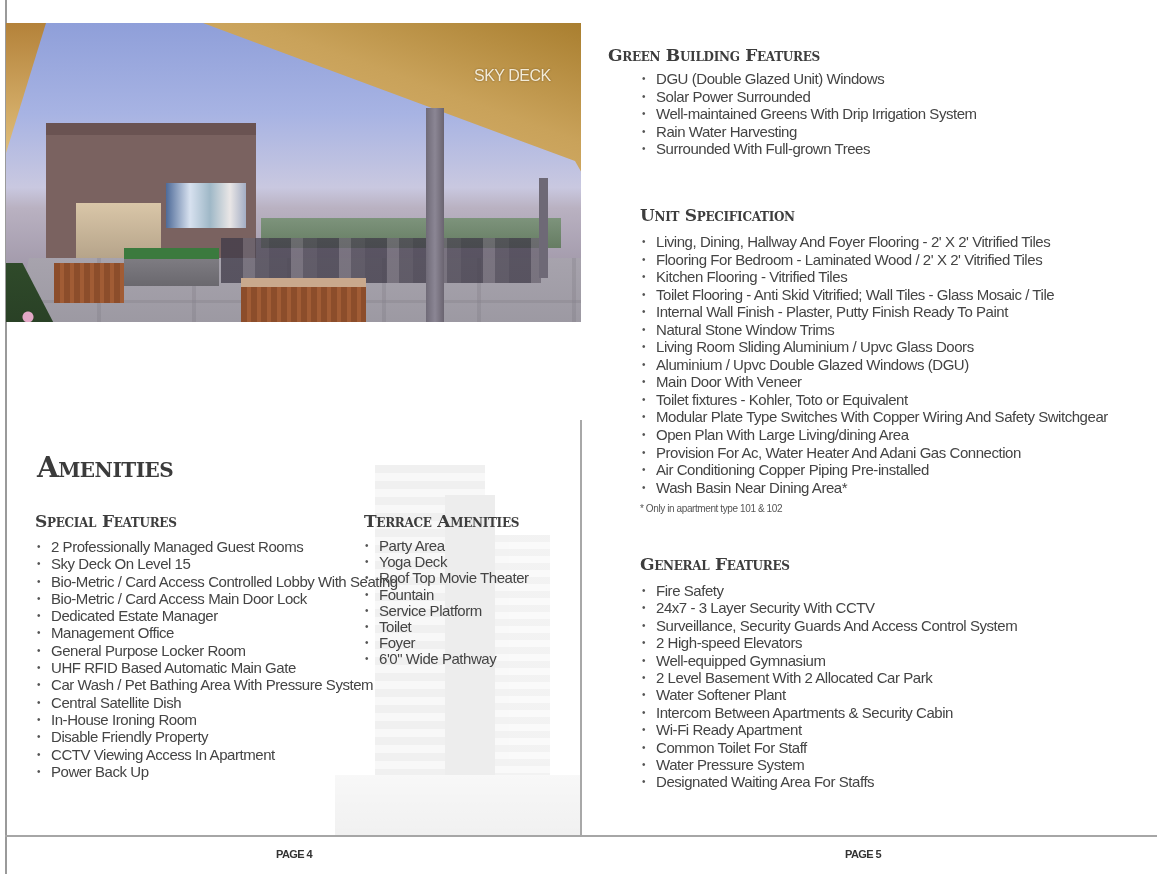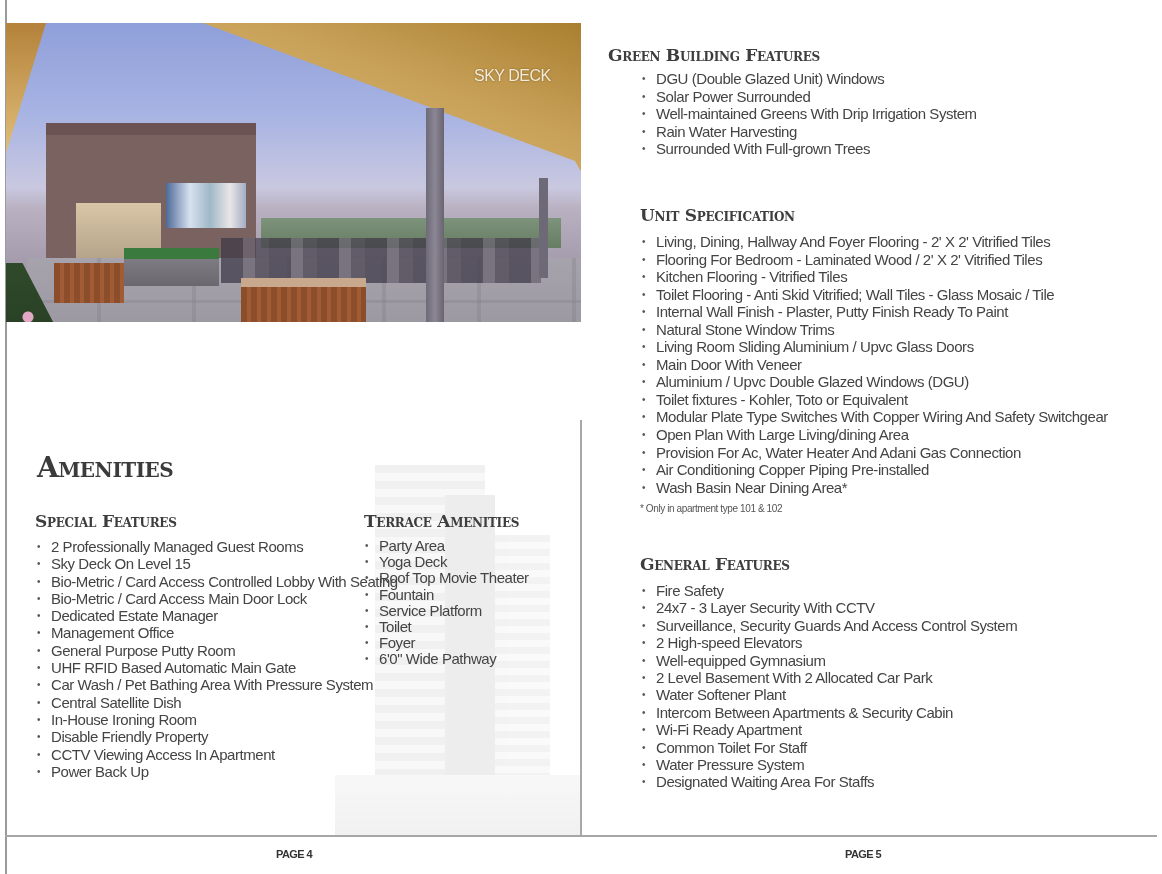--- a/index.html
+++ b/index.html
@@ -132,21 +132,21 @@
 <h1 class="big-title">Amenities</h1>
 
 <h2 class="sec-title" style="left:35px; top:511px;">Special Features</h2>
 <ul class="feat special" style="left:33px; top:538px;">
   <li>2 Professionally Managed Guest Rooms</li>
   <li>Sky Deck On Level 15</li>
   <li>Bio-Metric / Card Access Controlled Lobby With Seating</li>
   <li>Bio-Metric / Card Access Main Door Lock</li>
   <li>Dedicated Estate Manager</li>
   <li>Management Office</li>
-  <li>General Purpose Putty Room</li>
+  <li>General Purpose Locker Room</li>
   <li>UHF RFID Based Automatic Main Gate</li>
   <li>Car Wash / Pet Bathing Area With Pressure System</li>
   <li>Central Satellite Dish</li>
   <li>In-House Ironing Room</li>
   <li>Disable Friendly Property</li>
   <li>CCTV Viewing Access In Apartment</li>
   <li>Power Back Up</li>
 </ul>
 
 <h2 class="sec-title" style="left:364px; top:511px;">Terrace Amenities</h2>
@@ -174,22 +174,22 @@
 
 <h2 class="sec-title" style="left:640px; top:205px;">Unit Specification</h2>
 <ul class="feat unit" style="left:638px; top:233px;">
   <li>Living, Dining, Hallway And Foyer Flooring - 2' X 2' Vitrified Tiles</li>
   <li>Flooring For Bedroom - Laminated Wood / 2' X 2' Vitrified Tiles</li>
   <li>Kitchen Flooring - Vitrified Tiles</li>
   <li>Toilet Flooring - Anti Skid Vitrified; Wall Tiles - Glass Mosaic / Tile</li>
   <li>Internal Wall Finish - Plaster, Putty Finish Ready To Paint</li>
   <li>Natural Stone Window Trims</li>
   <li>Living Room Sliding Aluminium / Upvc Glass Doors</li>
+  <li>Aluminium / Upvc Double Glazed Windows (DGU)</li>
   <li>Main Door With Veneer</li>
-  <li>Aluminium / Upvc Double Glazed Windows (DGU)</li>
   <li>Toilet fixtures - Kohler, Toto or Equivalent</li>
   <li>Modular Plate Type Switches With Copper Wiring And Safety Switchgear</li>
   <li>Open Plan With Large Living/dining Area</li>
   <li>Provision For Ac, Water Heater And Adani Gas Connection</li>
   <li>Air Conditioning Copper Piping Pre-installed</li>
   <li>Wash Basin Near Dining Area*</li>
 </ul>
 <div class="footnote">* Only in apartment type 101 &amp; 102</div>
 
 <h2 class="sec-title" style="left:640px; top:554px;">General Features</h2>

